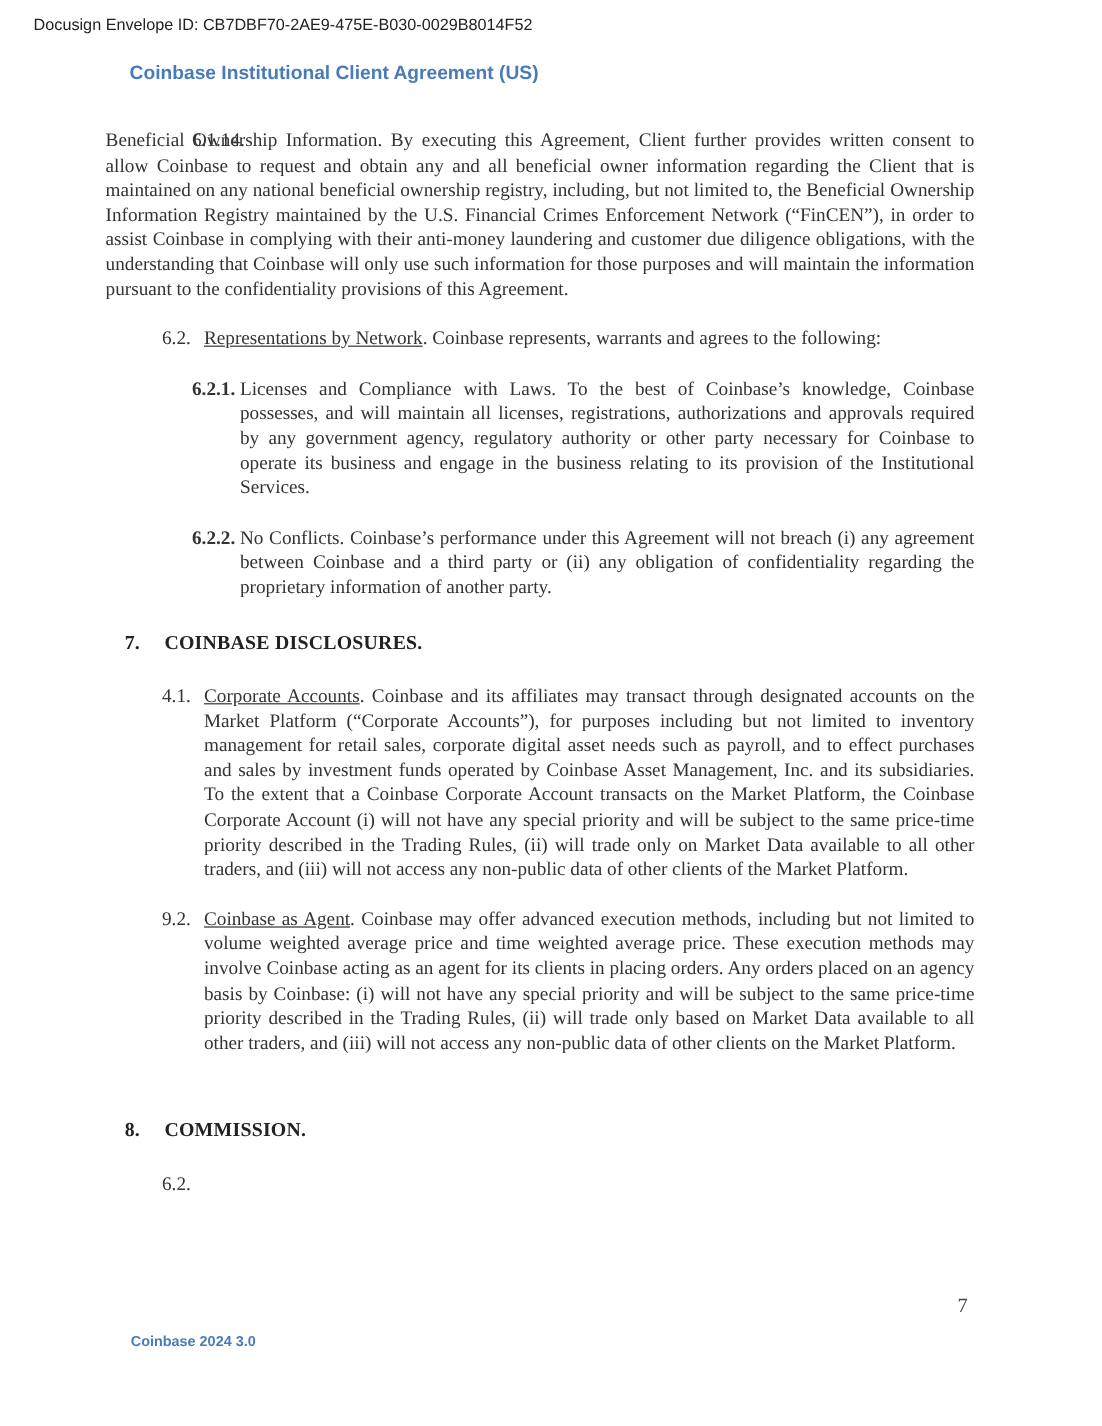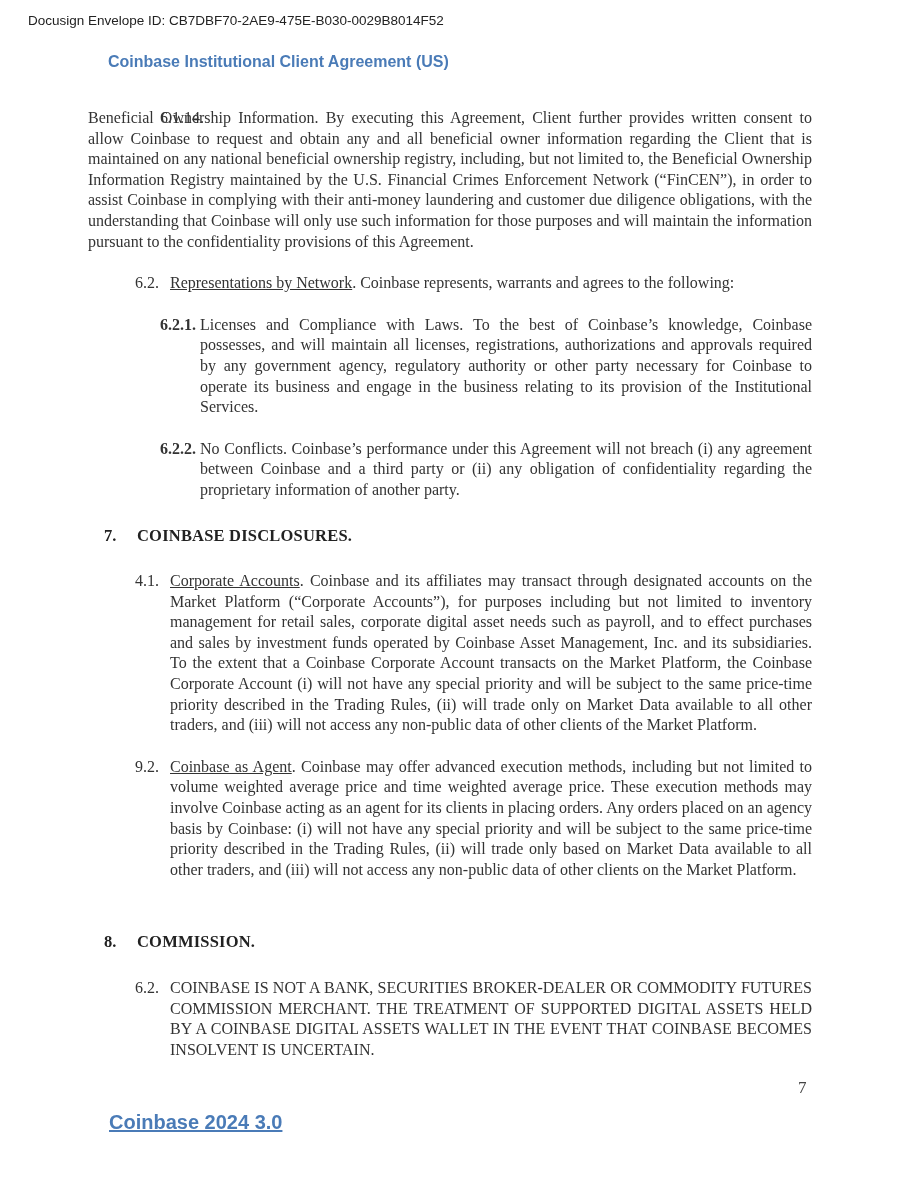--- a/index.html
+++ b/index.html
@@ -90,25 +90,24 @@
     left: 798px;
     top: 1078px;
     font-size: 17px;
     color: #444444;
   }
   .footer-version {
     position: absolute;
     left: 109px;
     top: 1111px;
     font-family: "Liberation Sans", sans-serif;
-    font-size: 20px;
+    font-size: 12px;
     font-weight: bold;
     color: #4a7bb7;
     white-space: nowrap;
-    text-decoration: underline;
   }
 </style>
 </head>
 <body>
 
 <div class="page">
 
   <div class="envelope-line">Docusign Envelope ID: CB7DBF70-2AE9-475E-B030-0029B8014F52</div>
 
   <div class="doc-title">Coinbase Institutional Client Agreement (US)</div>
@@ -150,21 +149,20 @@
       <span class="u">Coinbase as Agent</span><span>. </span><span>Coinbase may offer advanced execution methods, including but not limited to volume weighted average price and time weighted average price. These execution methods may involve Coinbase acting as an agent for its clients in placing orders. Any orders placed on an agency basis by Coinbase: (i) will not have any special priority and will be subject to the same price-time priority described in the Trading Rules, (ii) will trade only based on Market Data available to all other traders, and (iii) will not access any non-public data of other clients on the Market Platform.</span>
     </div>
 
     <div class="clause heading-row lvl1 mt-big">
       <span class="num">8.</span>
       <span class="heading-text">COMMISSION.</span>
     </div>
 
     <div class="clause lvl2 mt-head">
       <span class="num">6.2.</span>
-      <span>COINBASE IS NOT A BANK, SECURITIES BROKER-DEALER OR COMMODITY FUTURES COMMISSION MERCHANT. THE TREATMENT OF SUPPORTED DIGITAL ASSETS HELD BY A COINBASE DIGITAL ASSETS WALLET IN THE EVENT THAT COINBASE BECOMES INSOLVENT IS UNCERTAIN.</span>
     </div>
 
   </div>
 
   <div class="page-number">7</div>
 
   <div class="footer-version">Coinbase 2024 3.0</div>
 
 </div>
 

